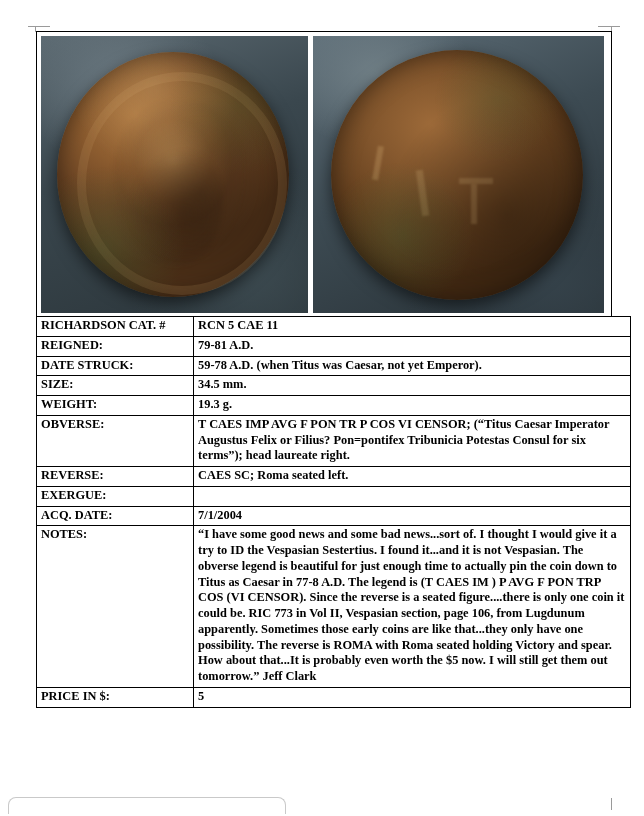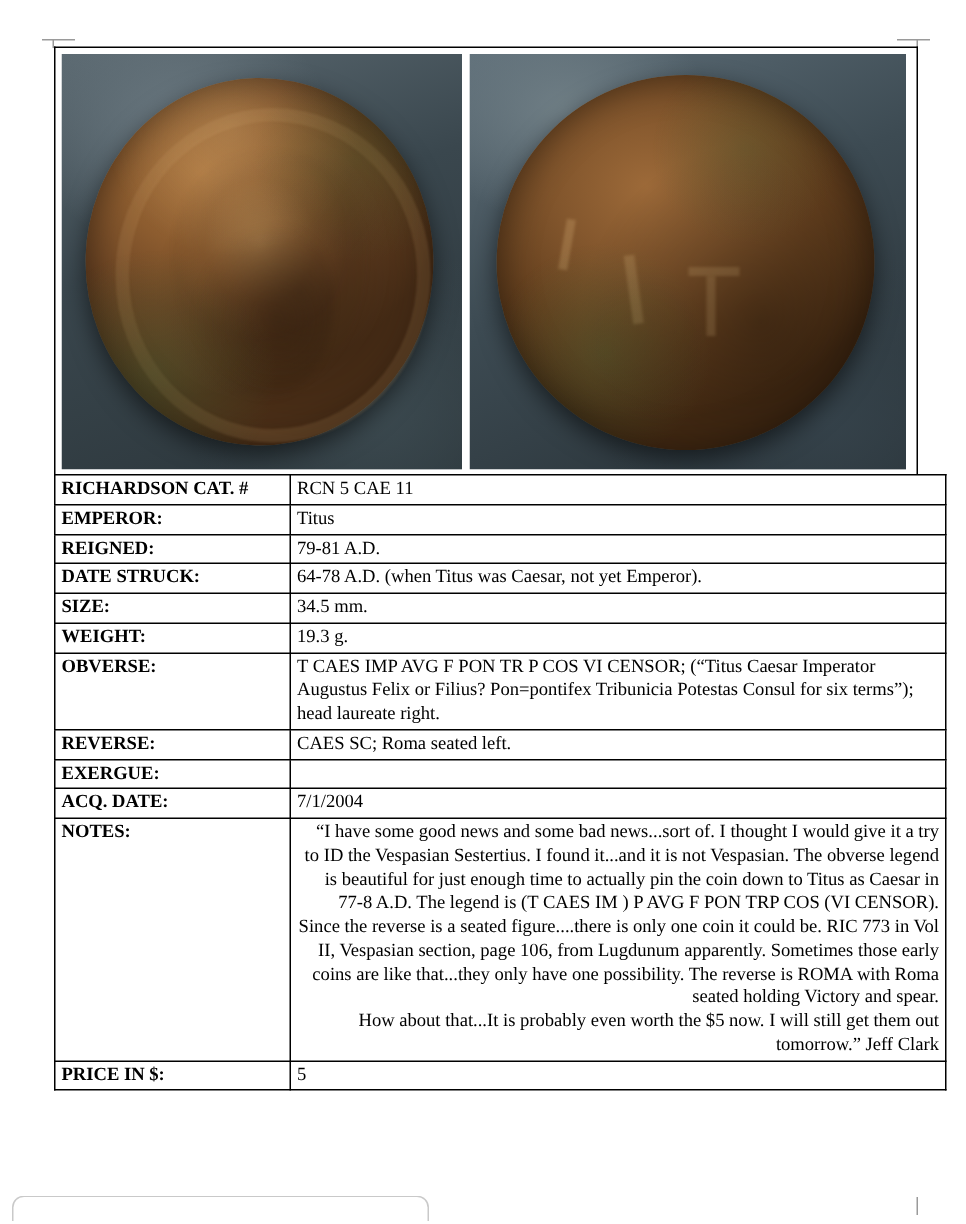--- a/index.html
+++ b/index.html
@@ -164,24 +164,24 @@
     vertical-align: top;
     font-size: 12.4px;
     line-height: 1.27;
   }
   td.label {
     width: 148px;
     font-weight: bold;
   }
   td.value {
     width: 428px;
+    font-weight: bold;
   }
   .notes-body p {
     margin: 0;
-    text-align: right;
   }
   .tail-mark {
     position: absolute;
     left: 8px;
     bottom: 2px;
     width: 276px;
     height: 16px;
     border: 1px solid #c9c9c9;
     border-bottom: none;
     border-radius: 8px 8px 0 0;
@@ -222,30 +222,26 @@
       </div>
     </div>
 
     <table class="data">
       <tbody>
         <tr>
           <td class="label">RICHARDSON CAT. #</td>
           <td class="value">RCN 5 CAE 11</td>
         </tr>
         <tr>
-          <td class="label">EMPEROR:</td>
-          <td class="value">Titus</td>
-        </tr>
-        <tr>
           <td class="label">REIGNED:</td>
           <td class="value">79-81 A.D.</td>
         </tr>
         <tr>
           <td class="label">DATE STRUCK:</td>
-          <td class="value">64-78 A.D. (when Titus was Caesar, not yet Emperor).</td>
+          <td class="value">59-78 A.D. (when Titus was Caesar, not yet Emperor).</td>
         </tr>
         <tr>
           <td class="label">SIZE:</td>
           <td class="value">34.5 mm.</td>
         </tr>
         <tr>
           <td class="label">WEIGHT:</td>
           <td class="value">19.3 g.</td>
         </tr>
         <tr>

